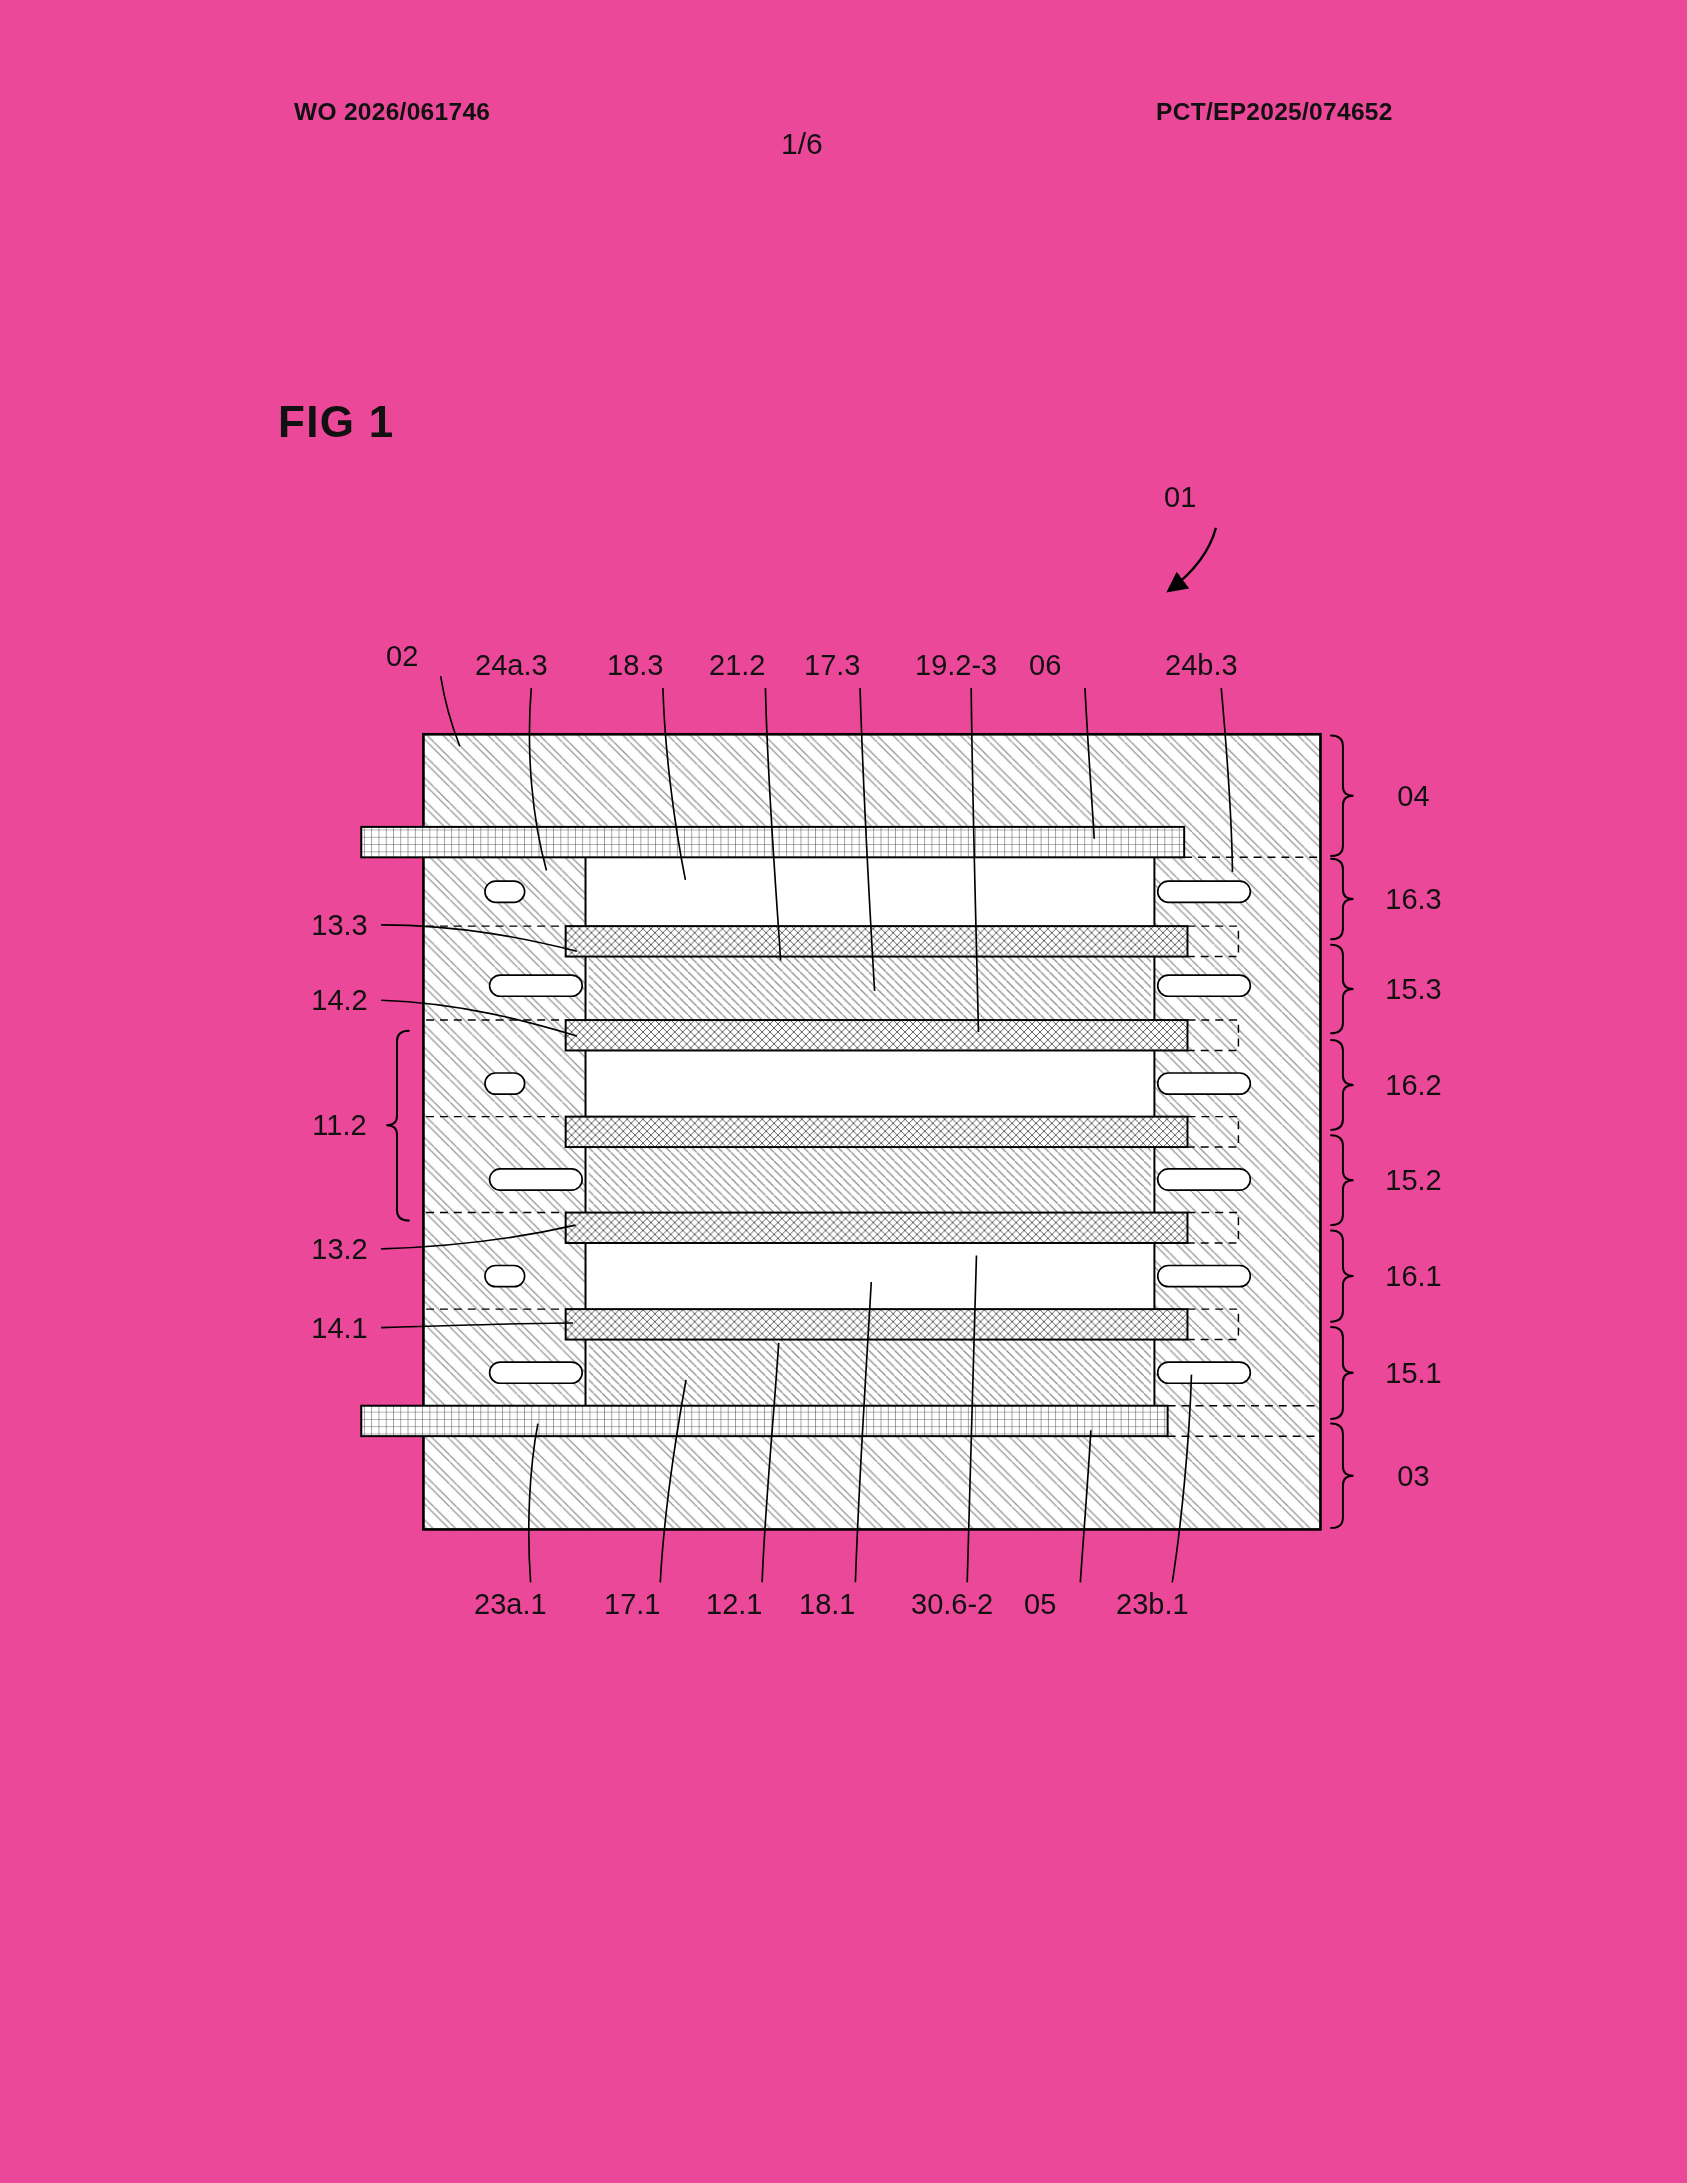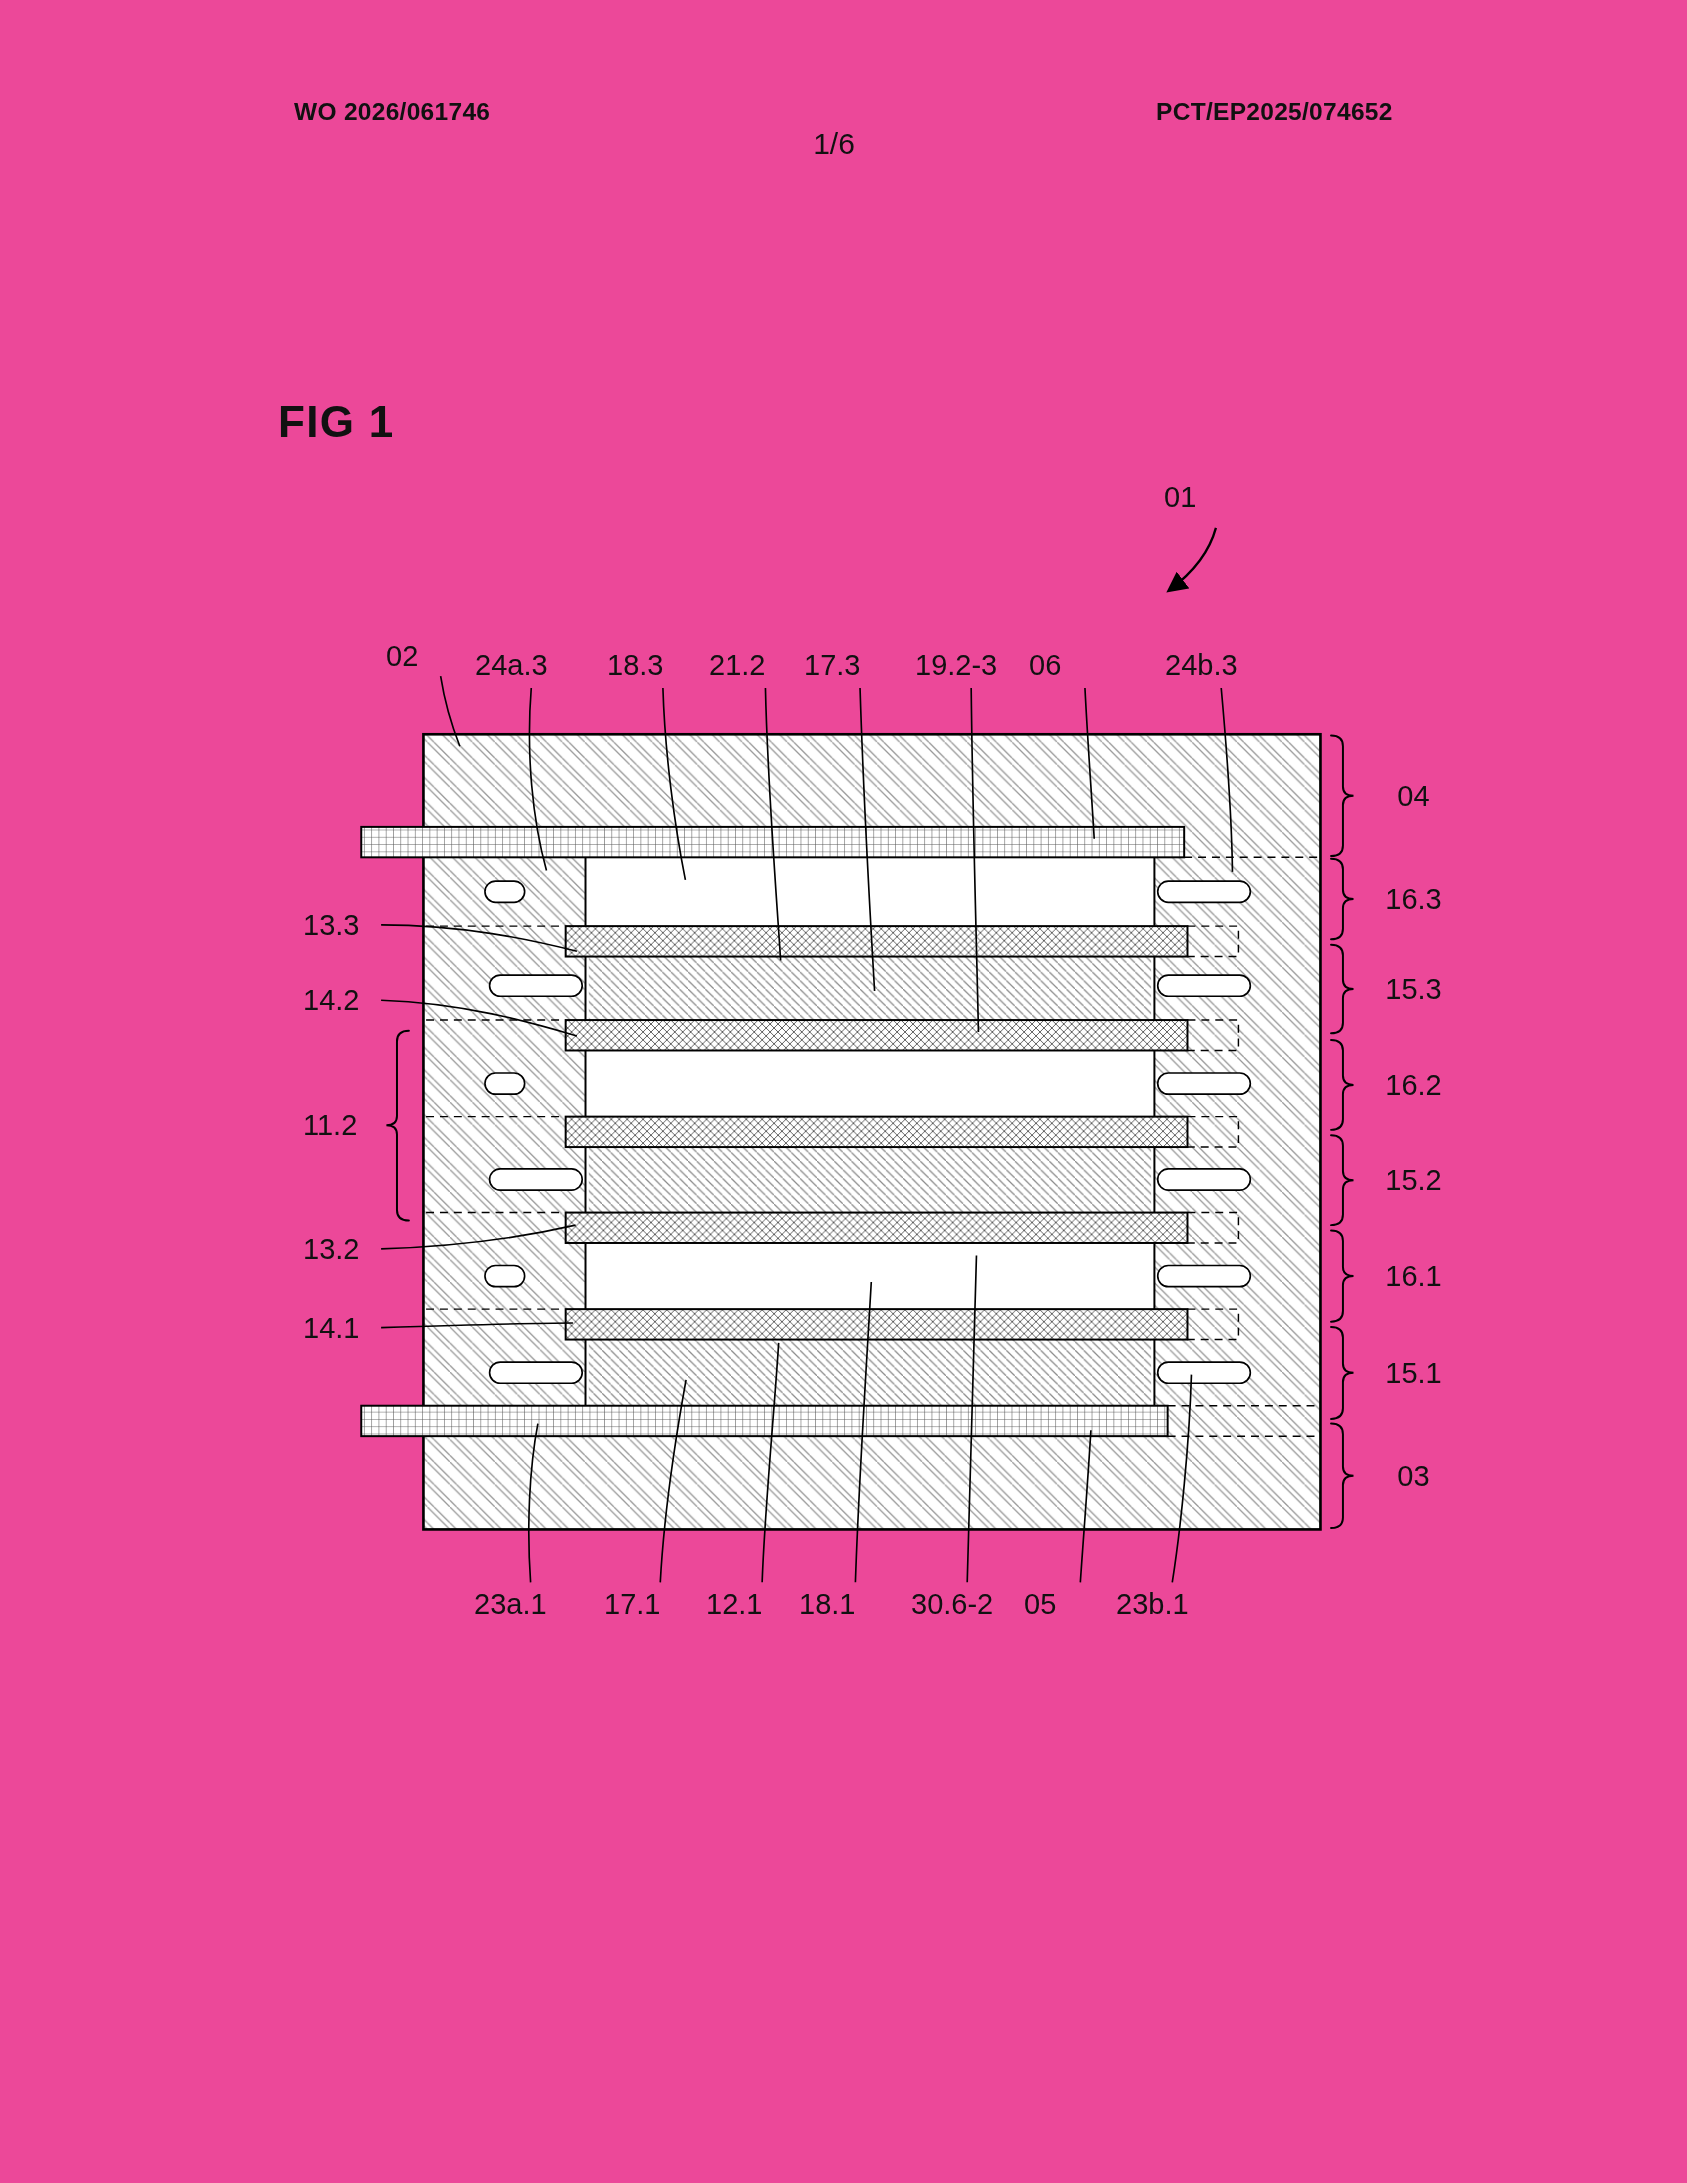--- a/index.html
+++ b/index.html
@@ -1,24 +1,24 @@
 <!DOCTYPE html>
 <html style="font-size:10.6px"><head>
 <meta charset="utf-8">
 <style>
   *{margin:0;padding:0;box-sizing:border-box}
   html,body{background:#fff}
   body{font-family:"Liberation Sans",sans-serif;color:#111}
   .page{position:relative;width:1687px;height:2183px;background:#ec4899;overflow:hidden}
   .hdr{position:absolute;font-weight:700;font-size:24.5px;letter-spacing:0.3px;white-space:nowrap}
-  .sheet{position:absolute;font-size:30px;text-align:center}
+  .sheet{position:absolute;font-size:30px;text-align:left}
   .figtitle{position:absolute;font-size:44px;font-weight:700;letter-spacing:1.3px}
   .lbl{position:absolute;font-size:29px;height:34px;line-height:34px;white-space:nowrap}
   .t{text-align:left}
-  .l{text-align:left}
+  .l{text-align:center}
   .r{text-align:center}
   svg.draw{position:absolute;left:0;top:0}
 </style>
 </head>
 <body>
 
 <div class="page">
 
   <svg class="draw" width="1687" height="2183" viewBox="0 0 2550 3300">
     <defs>

